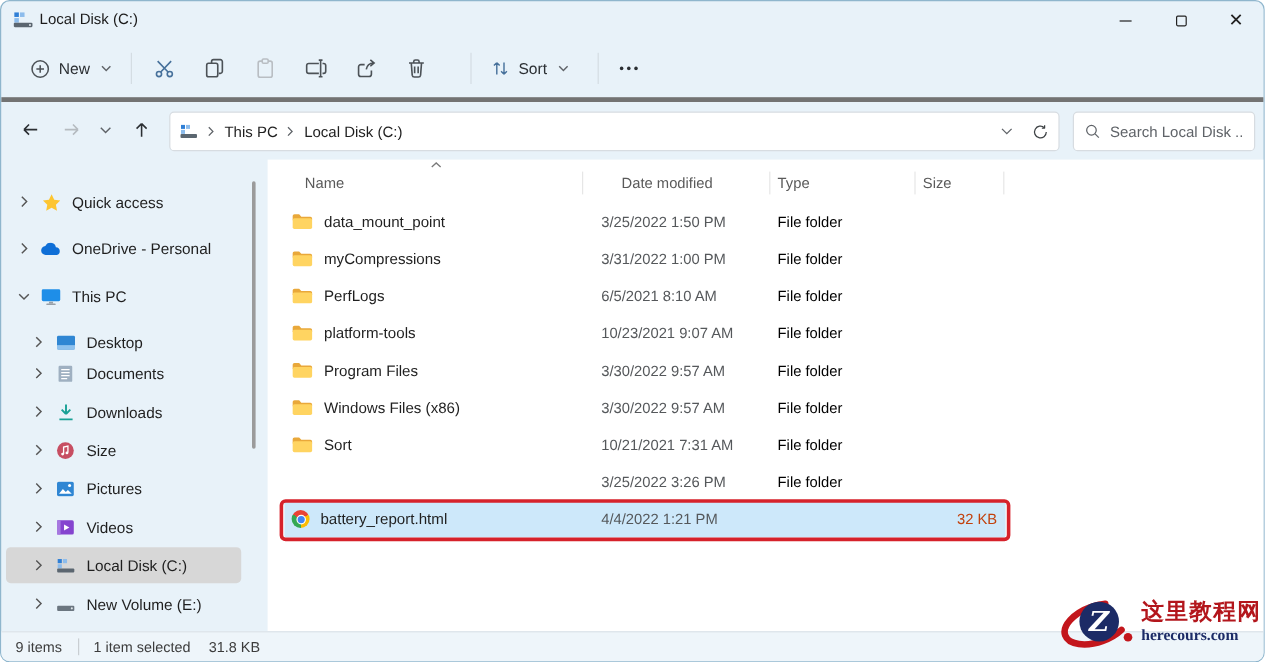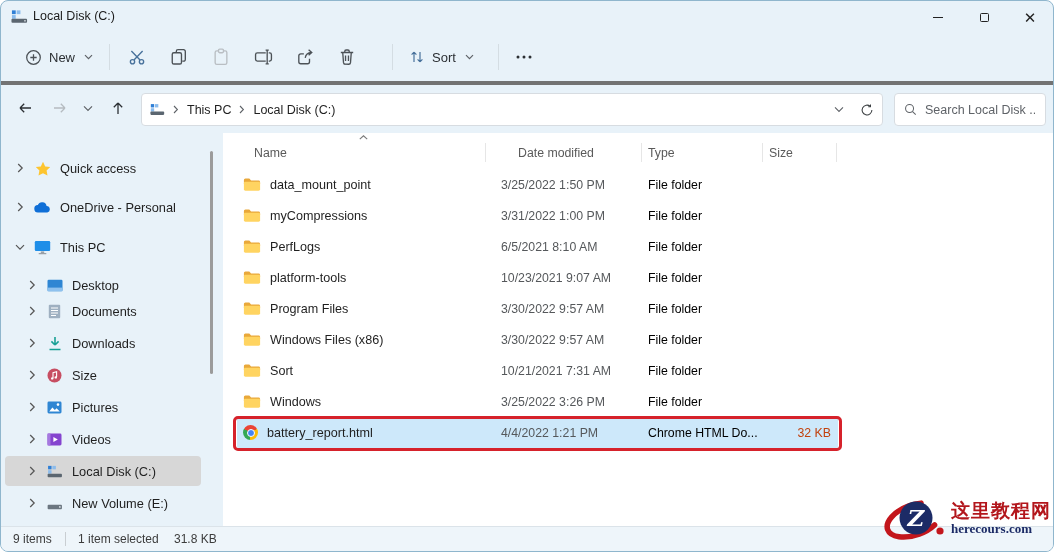--- a/index.html
+++ b/index.html
@@ -554,41 +554,31 @@
                 </svg>
               </span>
               <span>Sort</span>
             </span>
           <span class="c-date">10/21/2021 7:31 AM</span>
           <span class="c-type">File folder</span>
           <span class="c-size"></span>
         </div>
 
         <div class="frow">
-          <span class="c-name">
-              <span>
-                <svg width="18" height="15" viewBox="0 0 20 16">
-                  <path d="M1 3.2C1 2.2 1.7 1.4 2.7 1.4H7l2 2.2h8.3c1 0 1.7.8 1.7 1.7V7H1z" fill="#e9a83a"></path>
-                  <rect x="1" y="5" width="18" height="10" rx="1.6" fill="#ffd461"></rect>
-                </svg>
-              </span>
-              <span>Windows</span>
-            </span>
           <span class="c-date">3/25/2022 3:26 PM</span>
           <span class="c-type">File folder</span>
           <span class="c-size"></span>
         </div>
 
         <div class="frow selected">
           <span class="c-name">
               <span class="chrome-icon"></span>
               <span>battery_report.html</span>
             </span>
           <span class="c-date">4/4/2022 1:21 PM</span>
-          <span class="c-type">Chrome HTML Do...</span>
           <span class="c-size">32 KB</span>
         </div>
 
       </div>
 
       <div class="annotation-box"></div>
     </div>
   </div>
 
   <div class="statusbar">

